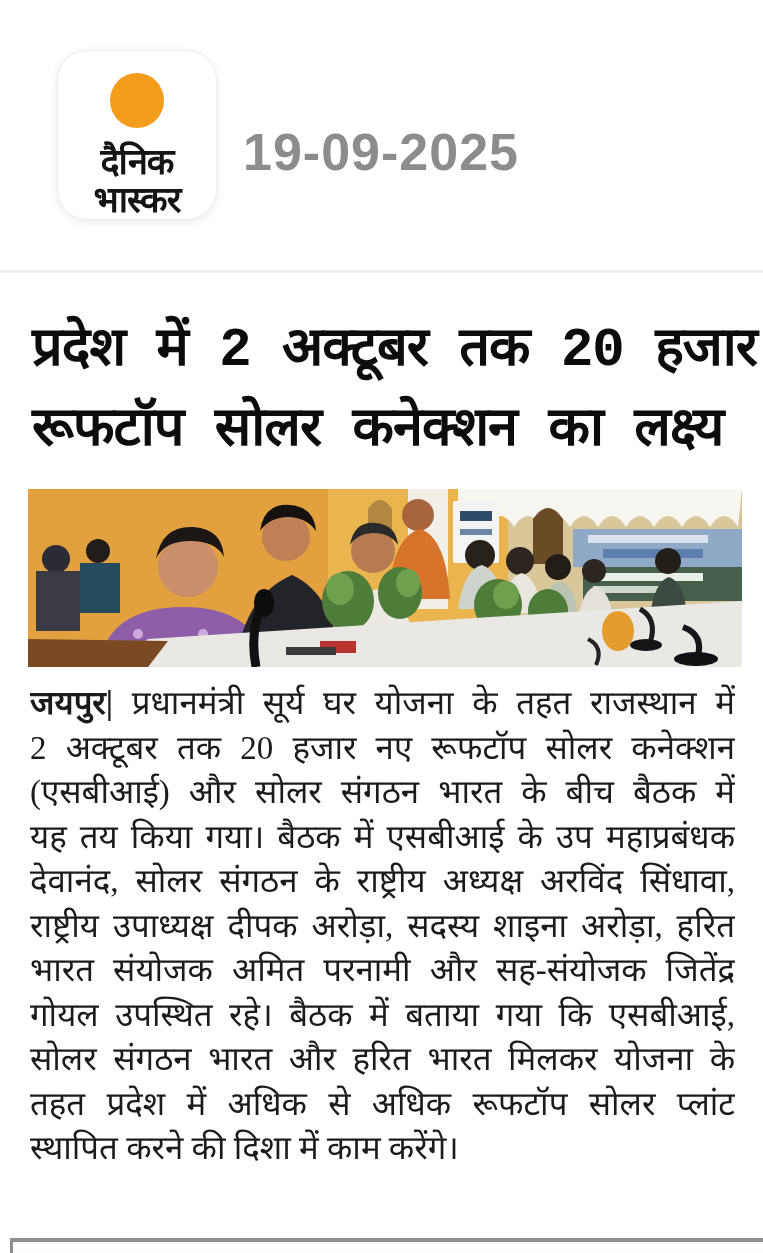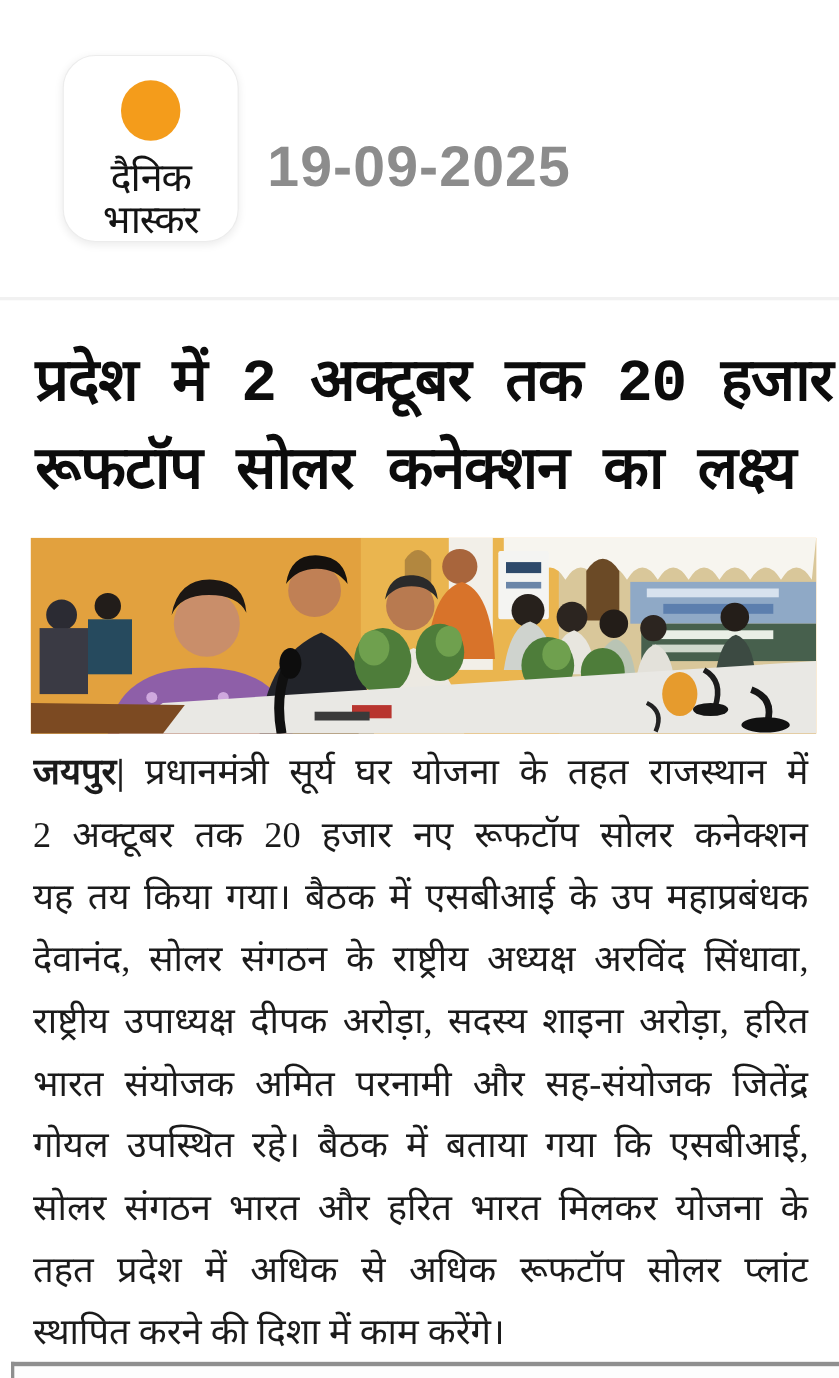--- a/index.html
+++ b/index.html
@@ -29,21 +29,21 @@
     flex: 0 0 auto;
   }
   .logo-dot {
     width: 54px; height: 58px;
     background: #f49c1b;
     border-radius: 50%;
     margin-top: 22px;
   }
   .logo-text {
     margin-top: 15px;
-    font-weight: 400;
+    font-weight: 700;
     font-size: 36px;
     line-height: 1.06;
     color: #141414;
     text-align: center;
     letter-spacing: -1px;
   }
   .masthead-city {
     margin-left: 40px;
     margin-top: 56px;
     font-size: 56px;
@@ -98,21 +98,20 @@
     font-size: 33px;
     line-height: 44.5px;
     color: #1b1b1b;
   }
   .article-line {
     text-align: justify;
     text-align-last: justify;
     height: 44.5px;
     overflow: hidden;
     white-space: nowrap;
-    margin-top: 12px;
   }
   .article-line.last {
     text-align: right;
     text-align-last: left;
   }
   .dateline { font-weight: 700; }
 
   
   .bottom-box {
     position: absolute;
@@ -231,20 +230,21 @@
     <ellipse cx="618" cy="156" rx="16" ry="6" fill="#151515"></ellipse>
 
     <path d="M232 120 q-10 26 -4 58" stroke="#101010" stroke-width="9" fill="none"></path>
     <ellipse cx="236" cy="114" rx="10" ry="14" fill="#0d0d0d"></ellipse>
   </svg>
 </div>
 
 <div class="article">
   <div class="article-line"><span class="dateline">जयपुर|</span> <span>प्रधानमंत्री सूर्य घर योजना के तहत राजस्थान में</span></div>
   <div class="article-line">2 अक्टूबर तक 20 हजार नए रूफटॉप सोलर कनेक्शन</div>
+  <div class="article-line">(एसबीआई) और सोलर संगठन भारत के बीच बैठक में</div>
   <div class="article-line">यह तय किया गया। बैठक में एसबीआई के उप महाप्रबंधक</div>
   <div class="article-line">देवानंद, सोलर संगठन के राष्ट्रीय अध्यक्ष अरविंद सिंधावा,</div>
   <div class="article-line">राष्ट्रीय उपाध्यक्ष दीपक अरोड़ा, सदस्य शाइना अरोड़ा, हरित</div>
   <div class="article-line">भारत संयोजक अमित परनामी और सह-संयोजक जितेंद्र</div>
   <div class="article-line">गोयल उपस्थित रहे। बैठक में बताया गया कि एसबीआई,</div>
   <div class="article-line">सोलर संगठन भारत और हरित भारत मिलकर योजना के</div>
   <div class="article-line">तहत प्रदेश में अधिक से अधिक रूफटॉप सोलर प्लांट</div>
   <div class="article-line last">स्थापित करने की दिशा में काम करेंगे।</div>
 </div>
 

